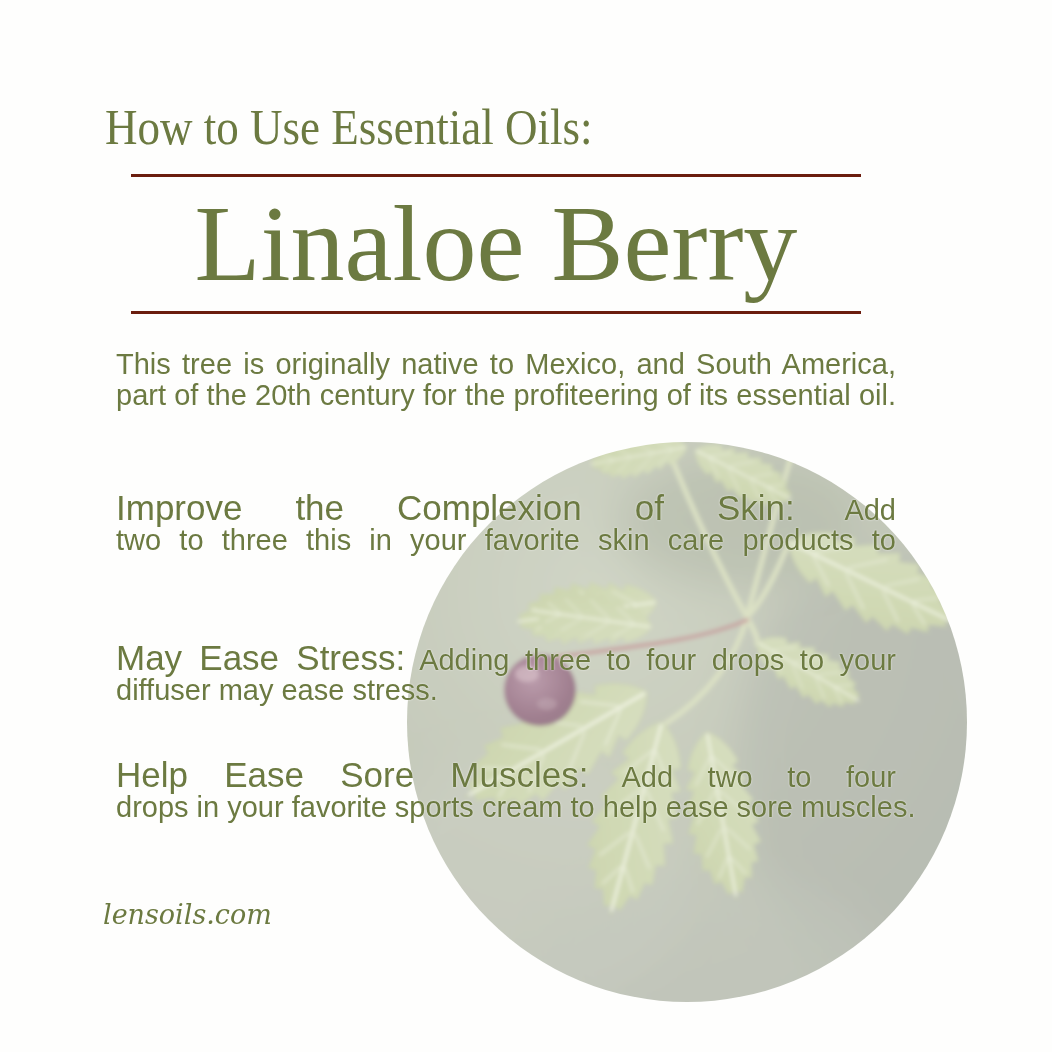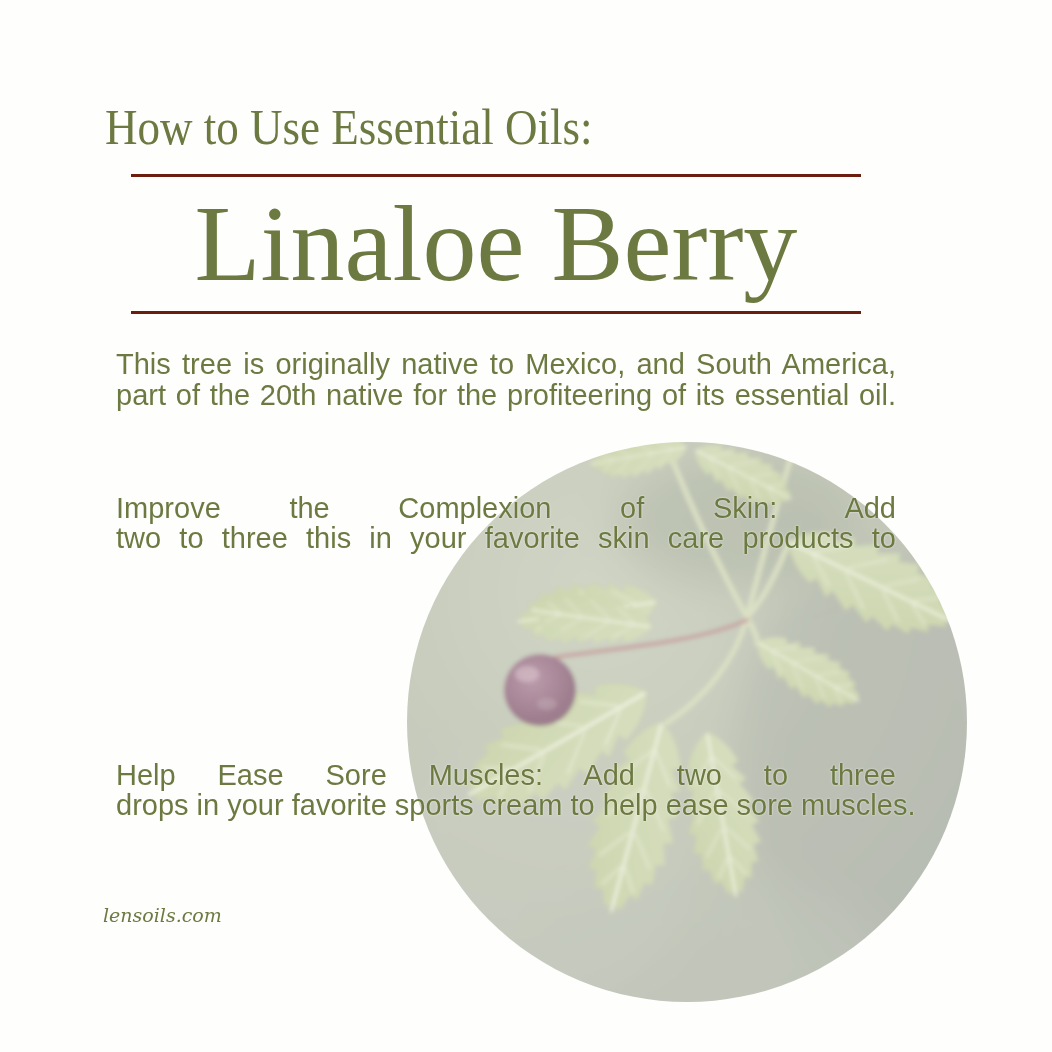--- a/index.html
+++ b/index.html
@@ -32,28 +32,28 @@
   }
   .line{
     text-align:justify;text-align-last:justify;text-justify:inter-word;
     white-space:nowrap;
     font-size:29px;line-height:31px;
   }
   .line.flush-left{text-align-last:left;}
   .intro{top:349px;}
   .section .line{line-height:30px;}
   .sec-line1{line-height:48px;}
-  .sec-heading{font-size:29px;}
+  .sec-heading{font-size:35px;}
   .sec1{top:493px;}
   .sec2{top:643px;}
   .sec3{top:760px;}
   .footer{
     position:absolute;left:103px;top:900px;z-index:2;
     font-family:"DejaVu Serif",serif;font-style:italic;
-    font-size:19px;line-height:30px;color:var(--text_green);
+    font-size:27px;line-height:30px;color:var(--text_green);
   }
 </style>
 </head>
 <body>
 
 <div class="page">
 
   <div class="photo-wrap">
     <svg width="560" height="560" viewBox="0 0 560 560">
       <defs>
@@ -132,29 +132,33 @@
     </svg>
   </div>
 
   <div class="kicker">How to Use Essential Oils:</div>
   <div class="rule rule-top"></div>
   <div class="title">Linaloe Berry</div>
   <div class="rule rule-bottom"></div>
 
   <div class="textblock intro">
     <div class="line">This tree is originally native to Mexico, and South America,</div>
-    <div class="line">part of the 20th native for the profiteering of its essential oil.</div>
+    <div class="line">part of the 20th century for the profiteering of its essential oil.</div>
   </div>
 
   <div class="textblock section sec1">
     <div class="line sec-line1"><span class="sec-heading">Improve the Complexion of Skin:</span> <span>Add</span></div>
     <div class="line">two to three this in your favorite skin care products to</div>
   </div>
 
+  <div class="textblock section sec2">
+    <div class="line sec-line1"><span class="sec-heading">May Ease Stress:</span> <span>Adding three to four drops to your</span></div>
+    <div class="line flush-left">diffuser may ease stress.</div>
+  </div>
 
   <div class="textblock section sec3">
-    <div class="line sec-line1"><span class="sec-heading">Help Ease Sore Muscles:</span> <span>Add two to three</span></div>
+    <div class="line sec-line1"><span class="sec-heading">Help Ease Sore Muscles:</span> <span>Add two to four</span></div>
     <div class="line">drops in your favorite sports cream to help ease sore muscles.</div>
   </div>
 
   <div class="footer">lensoils.com</div>
 
 </div>
 
 </body></html>

